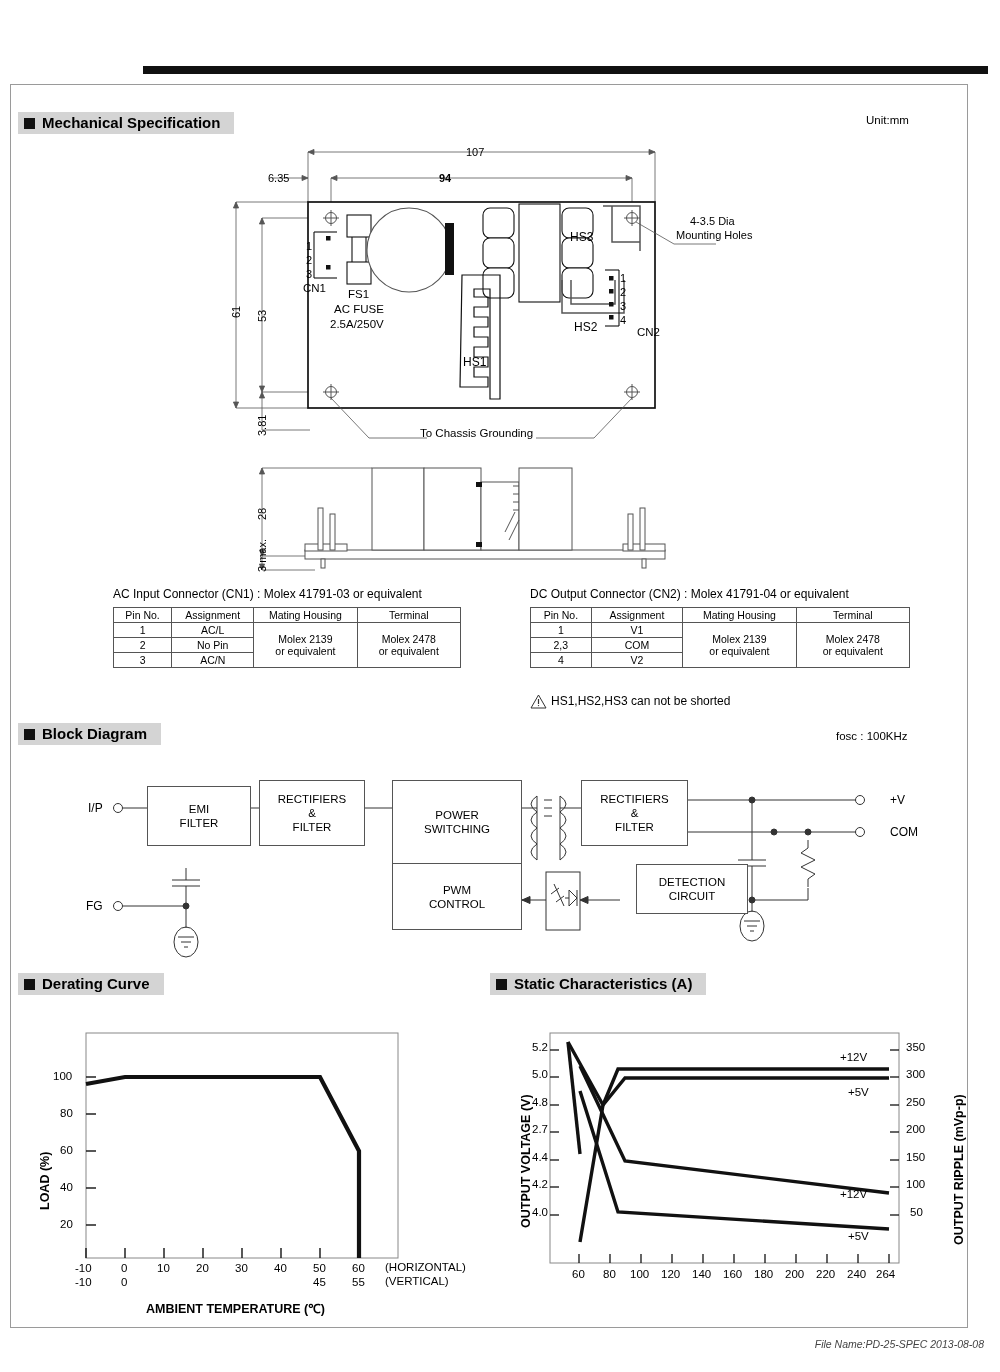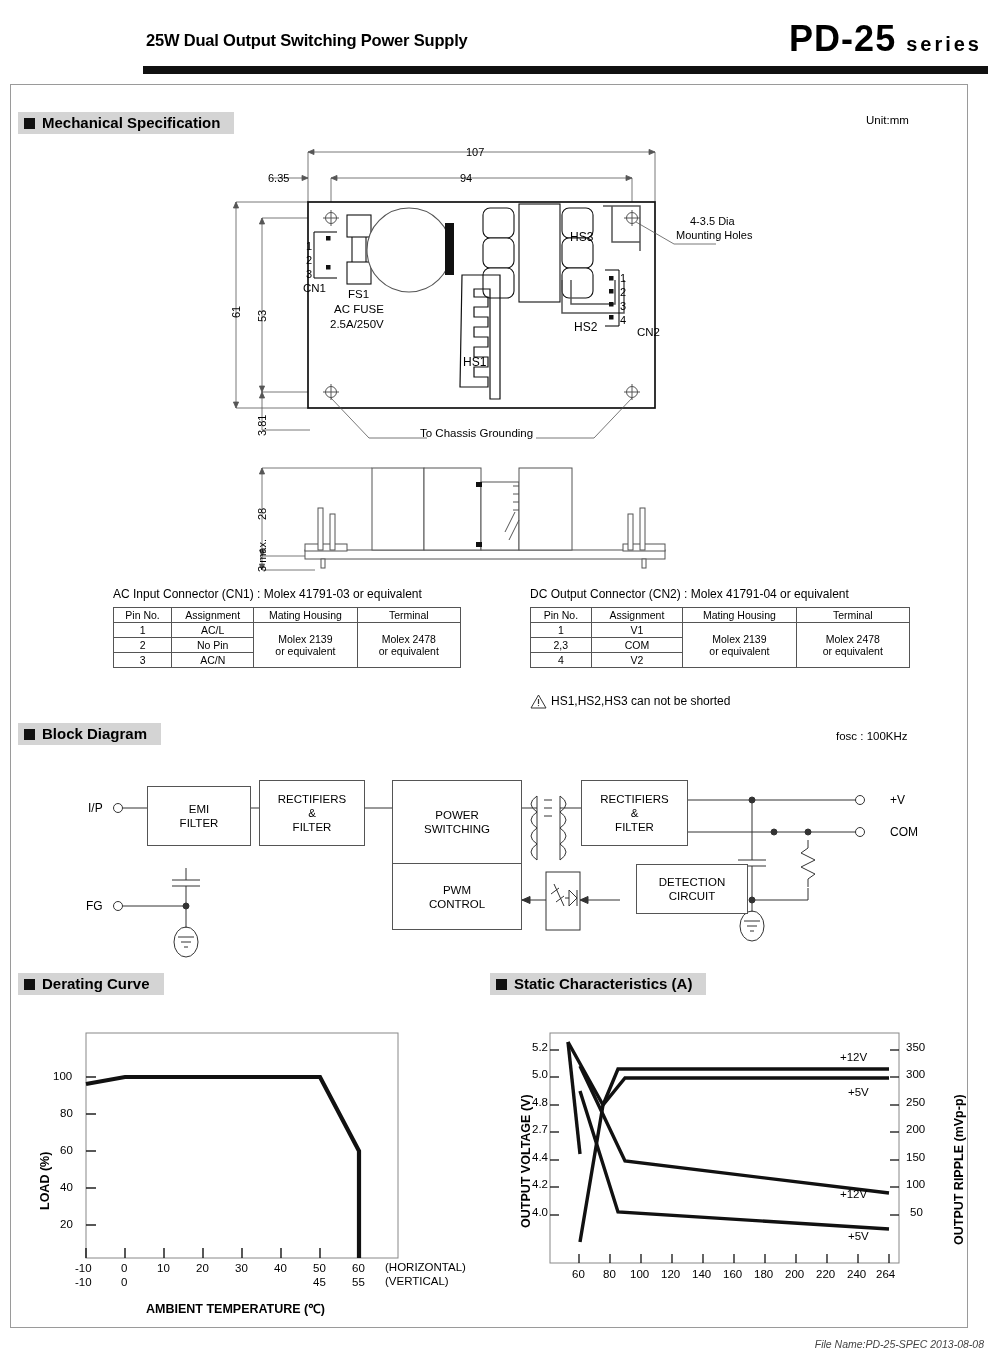--- a/index.html
+++ b/index.html
@@ -62,24 +62,20 @@
   .tick{position:absolute;font-size:11.5px;white-space:nowrap;}
   .curve-lbl{position:absolute;font-size:11.5px;white-space:nowrap;}
 
   #footer{position:absolute;right:16px;top:1338px;font-size:10.5px;font-style:italic;
           color:#444;white-space:nowrap;}
 </style>
 </head>
 <body>
 
 <div id="header">
-  <div id="header-title">25W Dual Output Switching Power Supply</div>
-  <div id="header-series">
-    <span id="series-model">PD-25</span><span id="series-word">series</span>
-  </div>
   <div id="header-rule"></div>
 </div>
 
 <div id="page-frame"></div>
 
 <div class="sec-head" style="left:18px;top:112px;">
   <span class="sq"></span><span>Mechanical Specification</span>
 </div>
 <div class="note" style="left:866px;top:114px;">Unit:mm</div>
 
@@ -189,21 +185,21 @@
     <path d="M436 82 l38 22"></path>
     <line x1="474" y1="104" x2="516" y2="104"></line>
     <path d="M131 258 l38 40"></path>
     <line x1="169" y1="298" x2="227" y2="298"></line>
     <path d="M432 258 l-38 40"></path>
     <line x1="394" y1="298" x2="336" y2="298"></line>
   </g>
 </svg>
 
 <div class="dim" style="left:466px;top:146px;">107</div>
-<div class="dim" style="left:460px;top:172px;">94</div>
+<div class="dim" style="left:439px;top:172px;font-weight:bold;">94</div>
 <div class="dim" style="left:268px;top:172px;">6.35</div>
 <div class="dimv" style="left:230px;top:318px;">61</div>
 <div class="dimv" style="left:256px;top:322px;">53</div>
 <div class="dimv" style="left:256px;top:436px;">3.81</div>
 
 <div class="lbl" style="left:306px;top:240px;font-size:11px;">1</div>
 <div class="lbl" style="left:306px;top:254px;font-size:11px;">2</div>
 <div class="lbl" style="left:306px;top:268px;font-size:11px;">3</div>
 <div class="lbl" style="left:303px;top:282px;font-size:11.5px;">CN1</div>
 

